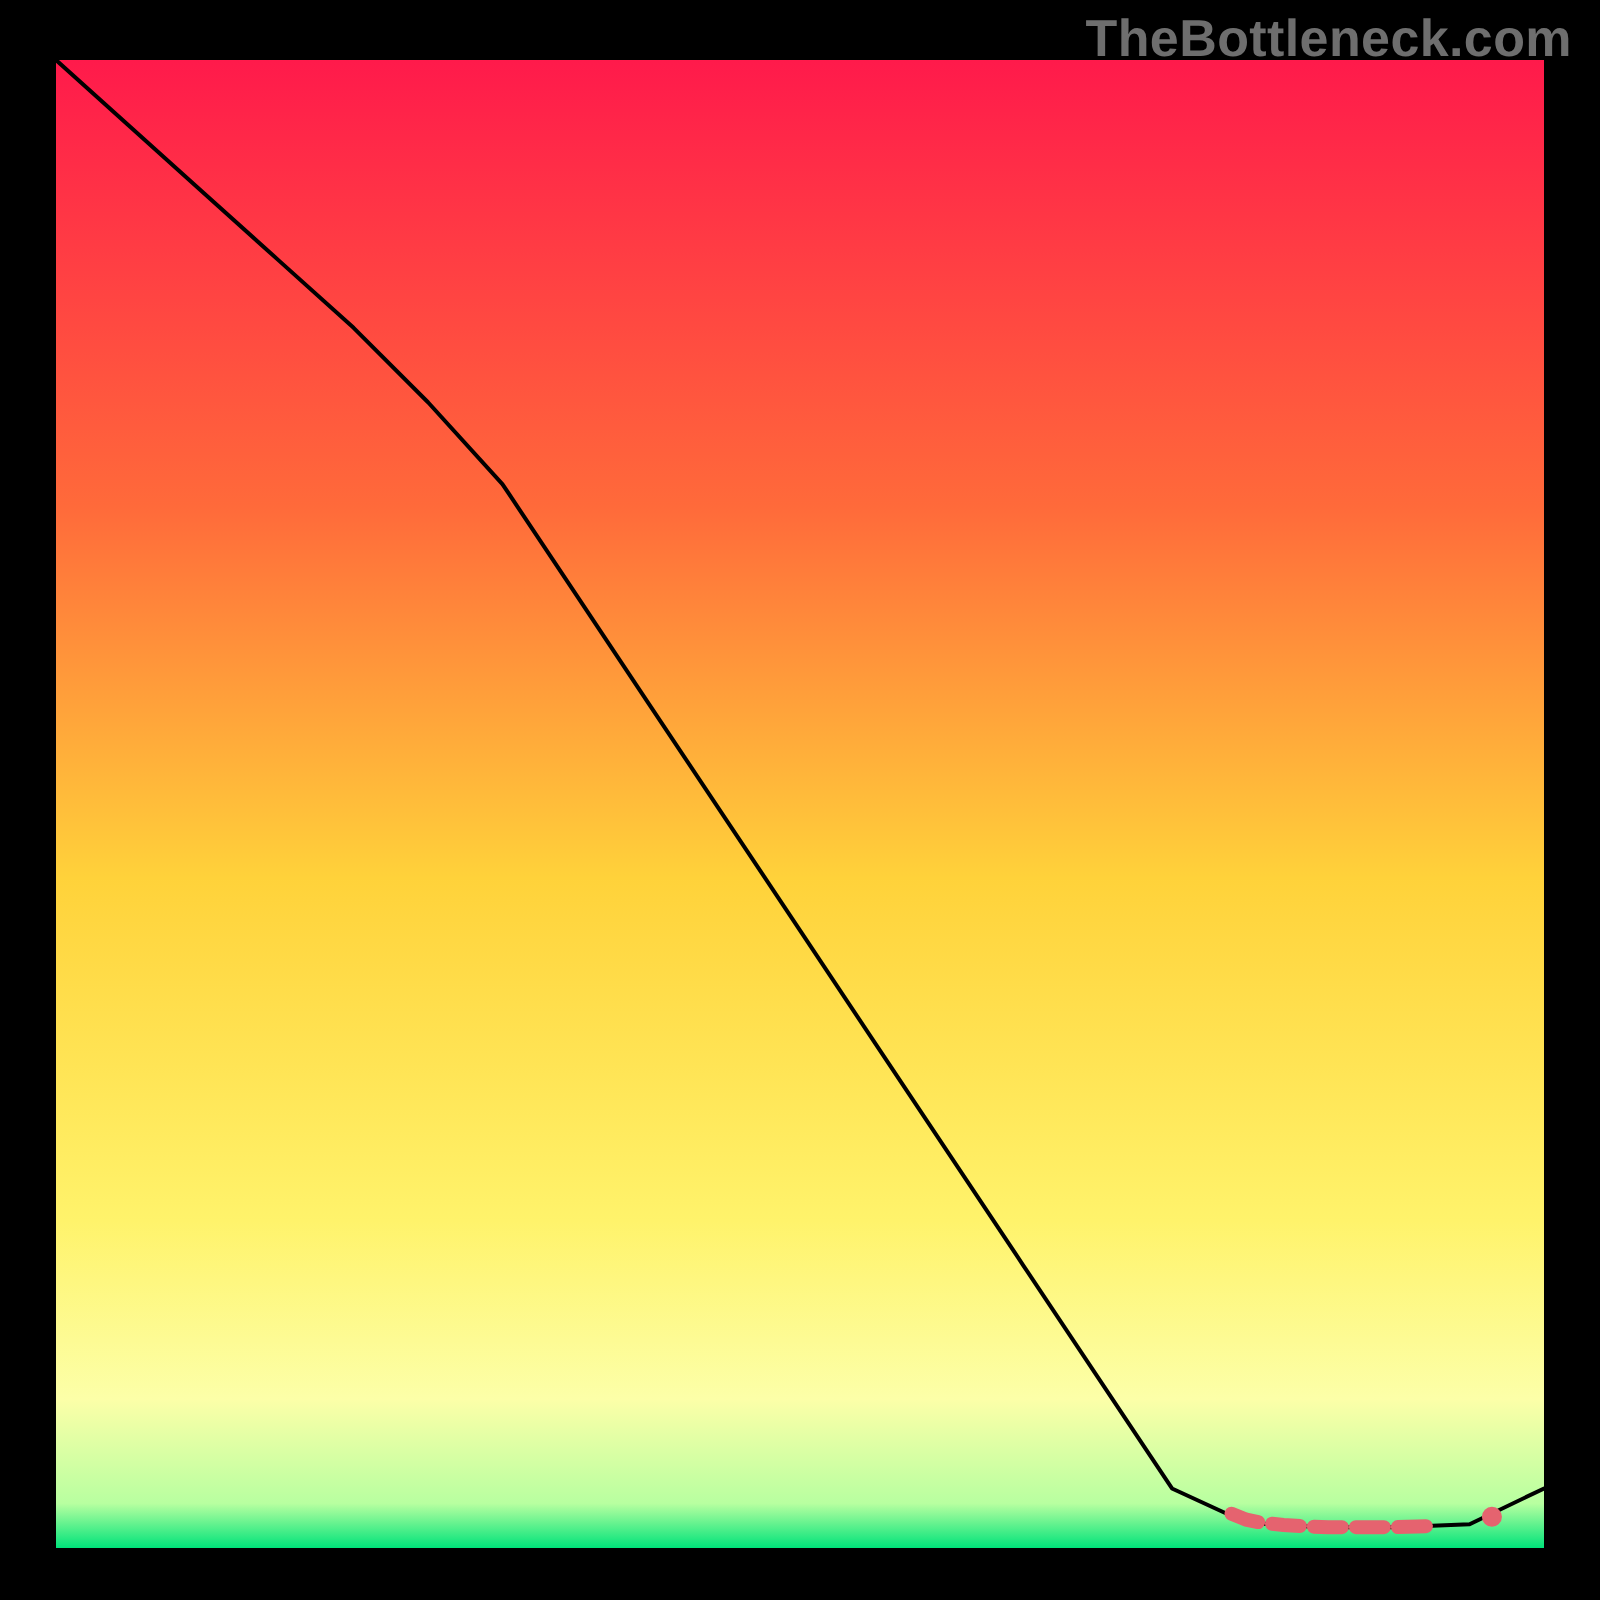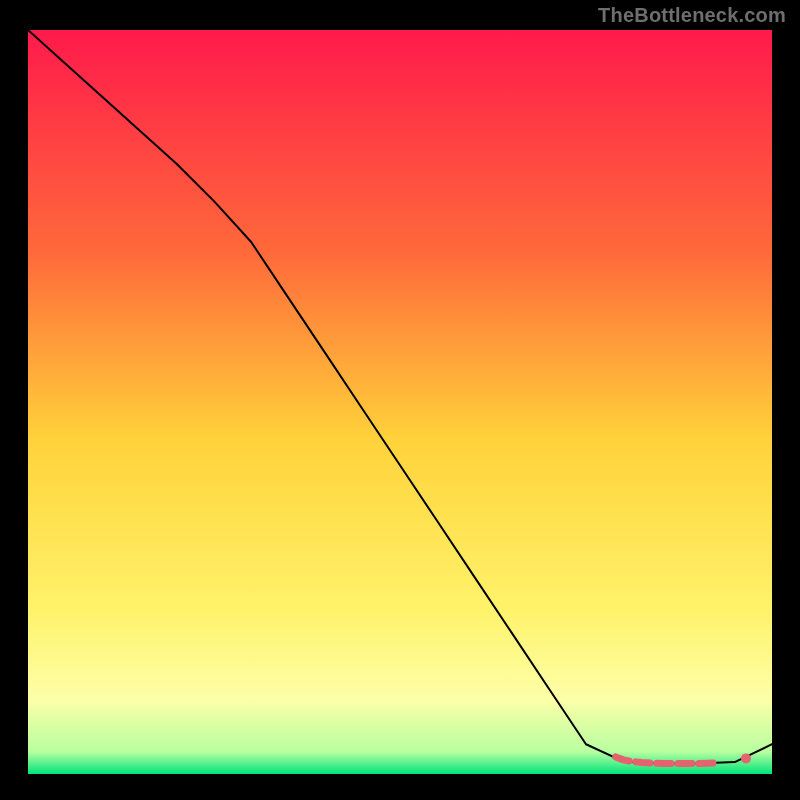--- a/index.html
+++ b/index.html
@@ -8,21 +8,21 @@
     position: relative;
     width: 800px;
     height: 800px;
     background: #000;
   }
   .watermark {
     position: absolute;
     top: 4px;
     right: 14px;
     font-family: Arial, Helvetica, sans-serif;
-    font-size: 20px;
+    font-size: 26px;
     font-weight: 600;
     color: #6e6e6e;
     letter-spacing: 0.2px;
   }
   .plot {
     position: absolute;
     left: 28px;
     top: 30px;
     width: 744px;
     height: 744px;

